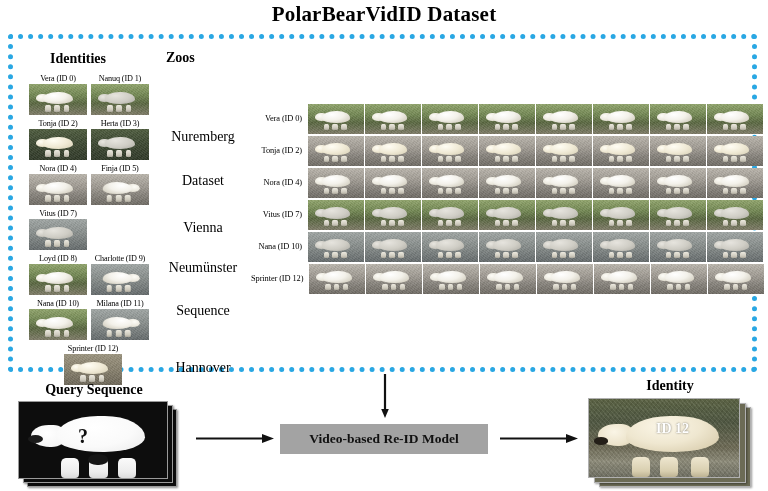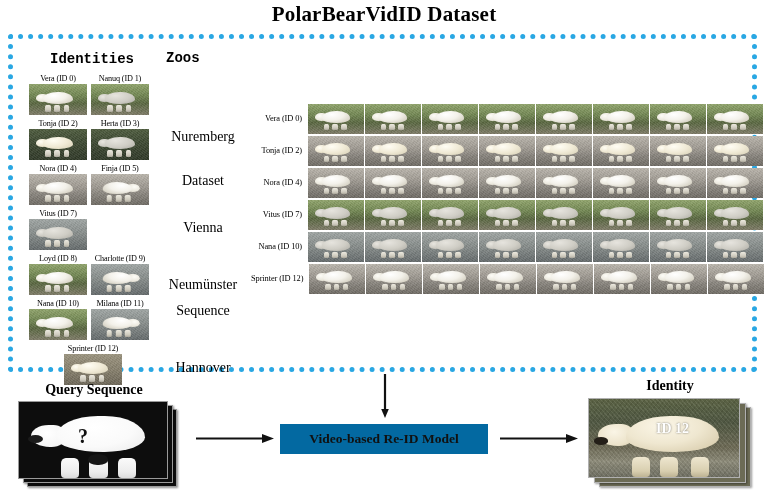--- a/index.html
+++ b/index.html
@@ -41,21 +41,20 @@
     border-radius: 3px;
     background: #ffffff;
   }
 
   
   .col-heading {
     position: absolute;
     font-weight: bold;
     font-size: 14px;
     white-space: nowrap;
-    font-family: Liberation Mono, monospace;
   }
   #identities-heading { left: 37px;  top: 12px; }
   #zoos-heading       { left: 153px; top: 11px; }
   #sequences-heading  { left: 428px; top: 44px; font-size: 14.5px; }
 
   
   #identities-panel {
     position: absolute;
     left: 16px;
     top: 34px;
@@ -345,21 +344,21 @@
     white-space: nowrap;
     padding-left: 8px;
   }
 
   #model-box {
     position: absolute;
     left: 280px;
     top: 424px;
     width: 208px;
     height: 30px;
-    background: #0369a1;
+    background: #a3a3a3;
     display: flex;
     align-items: center;
     justify-content: center;
     font-size: 13.5px;
     font-weight: bold;
     color: #111;
     white-space: nowrap;
   }
 
   .arrow-h {
@@ -570,21 +569,21 @@
         </div>
       </div>
     </div>
 
   </div>
 
   <div id="zoos-panel">
     <div class="zoo-item" style="top:44px">Nuremberg</div>
     <div class="zoo-item" style="top:88px">Dataset</div>
     <div class="zoo-item" style="top:135px">Vienna</div>
-    <div class="zoo-item" style="top:192px">Neumünster</div>
+    <div class="zoo-item" style="top:175px">Neumünster</div>
     <div class="zoo-item" style="top:218px">Sequence</div>
     <div class="zoo-item" style="top:275px">Hannover</div>
   </div>
 
   <div id="sequences-panel">
 
     <div class="seq-row">
       <div class="seq-label">Vera (ID 0)</div>
       <div class="seq-frames">
         <div class="seq-frame">

